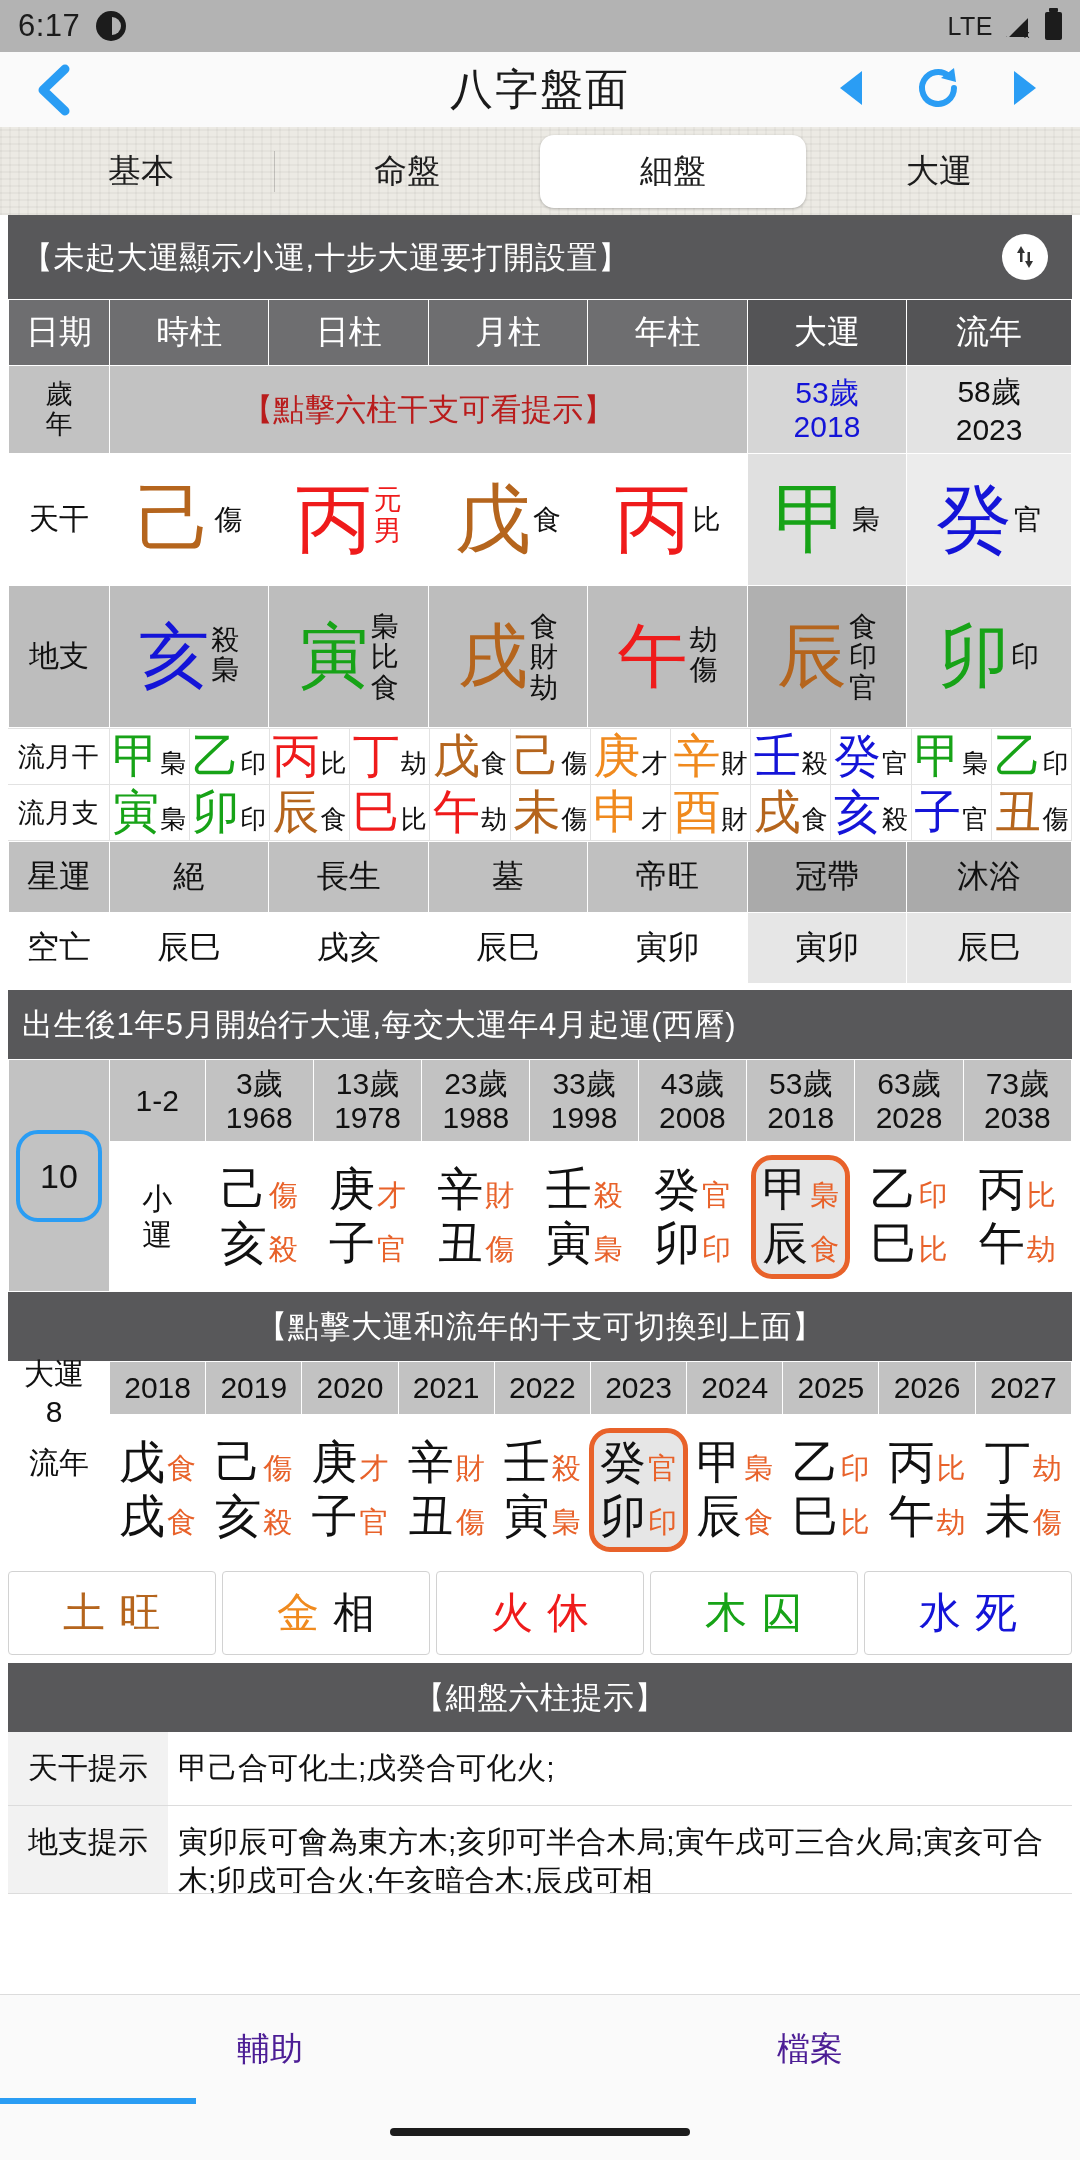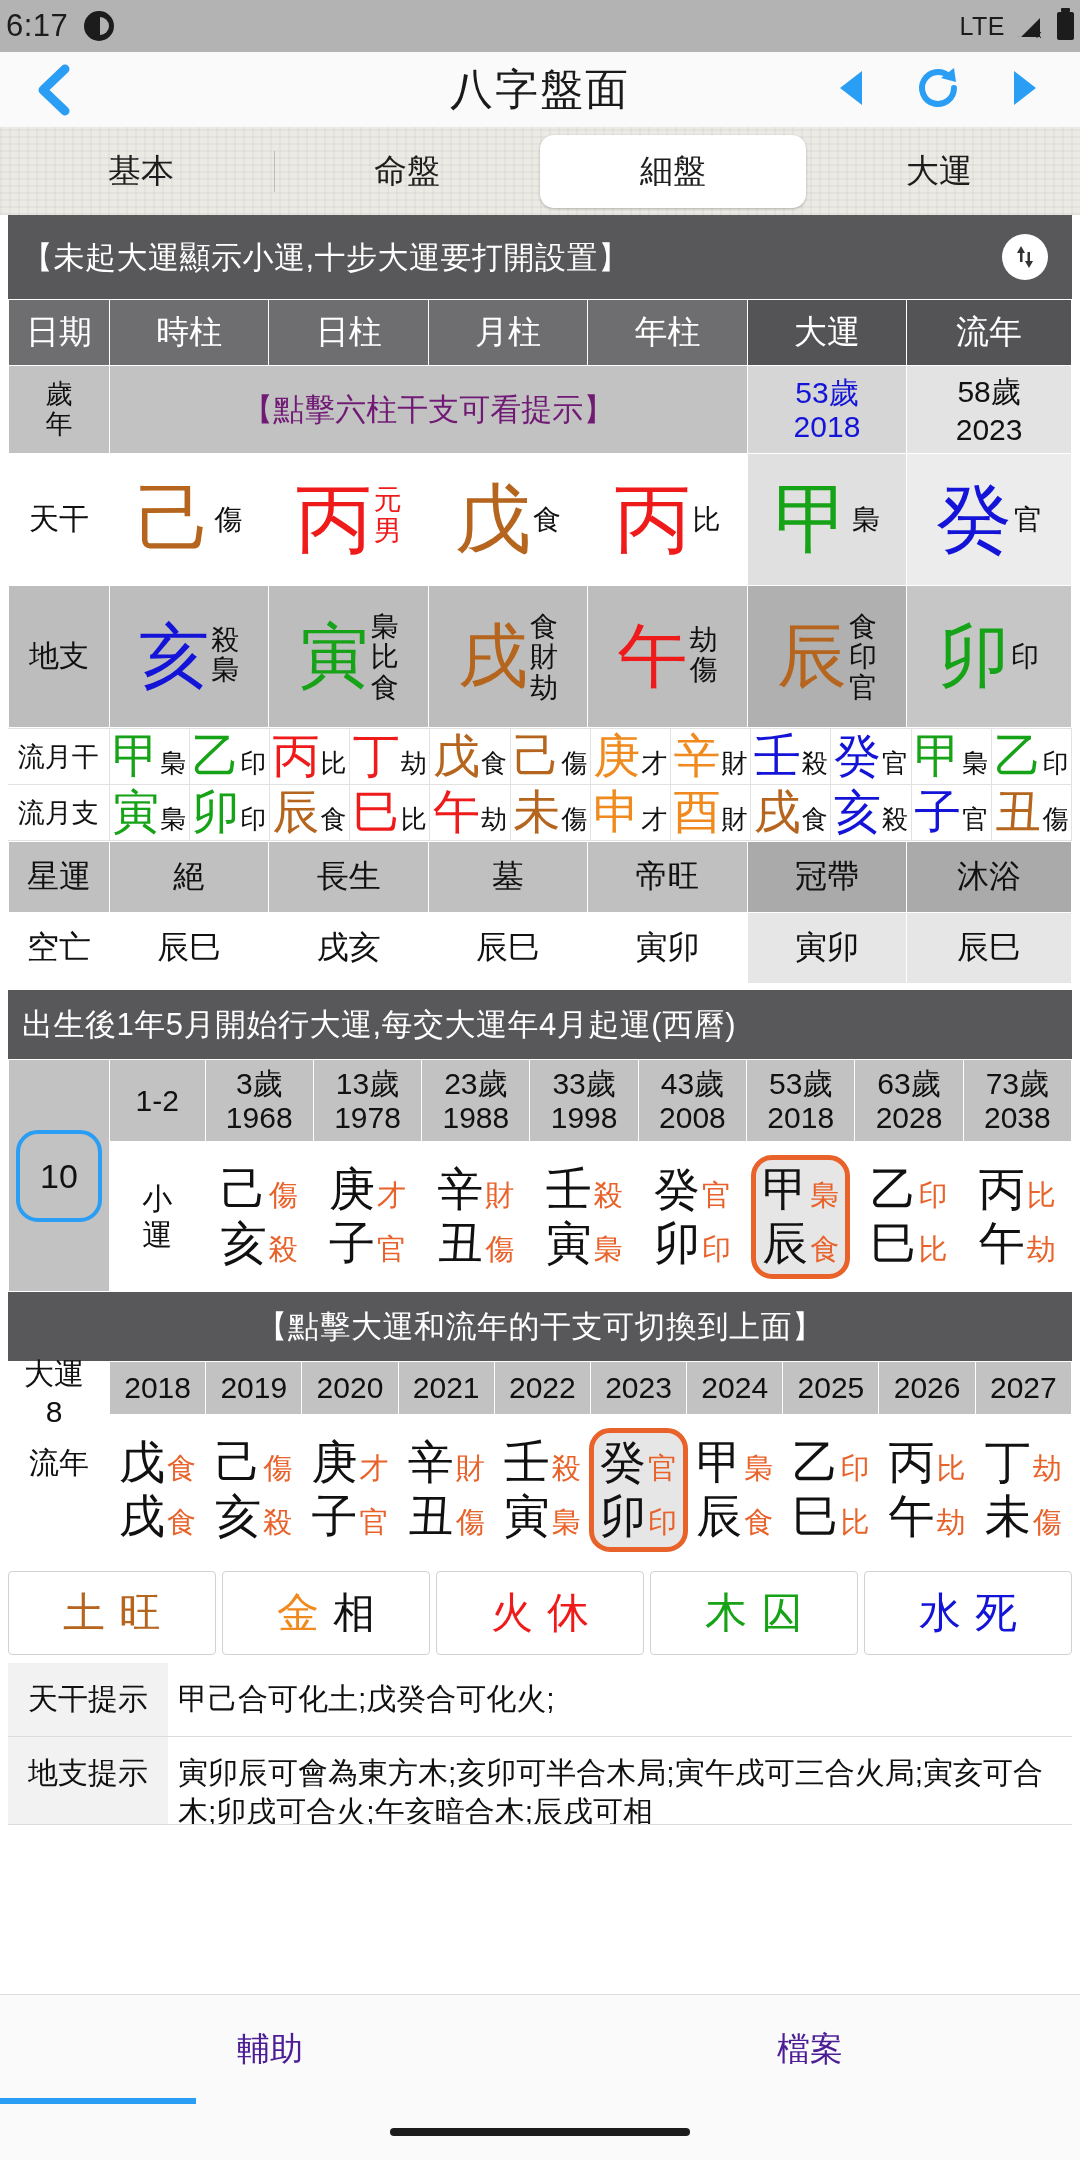--- a/index.html
+++ b/index.html
@@ -7,21 +7,21 @@
   body {
     font-family: "Liberation Sans", "DejaVu Sans", sans-serif;
     background:#ffffff;
     overflow:hidden;
     position:relative;
   }
 
   
   .statusbar{
     height:52px; background:#b3b3b3; display:flex; align-items:center;
-    padding:0 6px; font-size:30px; color:#1c1c1c;
+    padding:0 18px; font-size:30px; color:#1c1c1c;
   }
   .sb-time{ font-size:31px; letter-spacing:.5px; }
   .sb-appicon{
     width:30px;height:30px;border-radius:50%;background:#1c1c1c;margin-left:16px;
     position:relative;
   }
   .sb-appicon::after{
     content:""; position:absolute; right:5px; top:6px; width:9px;height:18px;
     background:#b3b3b3; border-radius:0 9px 9px 0;
   }
@@ -84,21 +84,21 @@
 
   
   table.grid{ width:100%; border-collapse:collapse; table-layout:fixed; }
   table.grid td{ border:1px solid #fff; vertical-align:middle; }
 
   .hdr td{ background:#6e6e70; color:#fff; font-size:33px; text-align:center; padding:10px 0; }
   .hdr td.dark{ background:#545456; }
 
   .agerow td{ background:#c2c2c2; text-align:center; font-size:30px; padding:6px 0; color:#111; }
   .agerow td.lbl{ font-size:27px; line-height:1.08; }
-  .agerow td.note{ color:#701a75; font-size:31px; }
+  .agerow td.note{ color:#b91c1c; font-size:31px; }
   .agerow td.blue{ color:#1414d8; line-height:1.12; }
   .agerow td.shade{ background:#d6d6d6; }
   .agerow td.shade2{ background:#e3e3e3; }
 
   
   .pillrow td{ text-align:center; padding:4px 0; }
   .pillrow .rowlabel{ font-size:30px; color:#111; }
   .stemrow td{ background:#ffffff; height:132px; }
   .stemrow td.shade{ background:#e0e0e0; }
   .stemrow td.shade2{ background:#ececec; }
@@ -882,20 +882,21 @@
     <span style="color:#17a317">木</span>
     <span style="color:#17a317">囚</span>
   </div>
   <div class="elem">
     <span style="color:#1414d8">水</span>
     <span style="color:#1414d8">死</span>
   </div>
 </div>
 
 <div class="panel" style="margin-top:8px">
+  <div class="banner center">【細盤六柱提示】</div>
   <div class="hintrow">
     <div class="hl">天干提示</div>
     <div class="hv">甲己合可化土;戊癸合可化火;</div>
   </div>
   <div class="hintrow clip">
     <div class="hl">地支提示</div>
     <div class="hv">寅卯辰可會為東方木;亥卯可半合木局;寅午戌可三合火局;寅亥可合木;卯戌可合火;午亥暗合木;辰戌可相</div>
   </div>
 </div>
 

